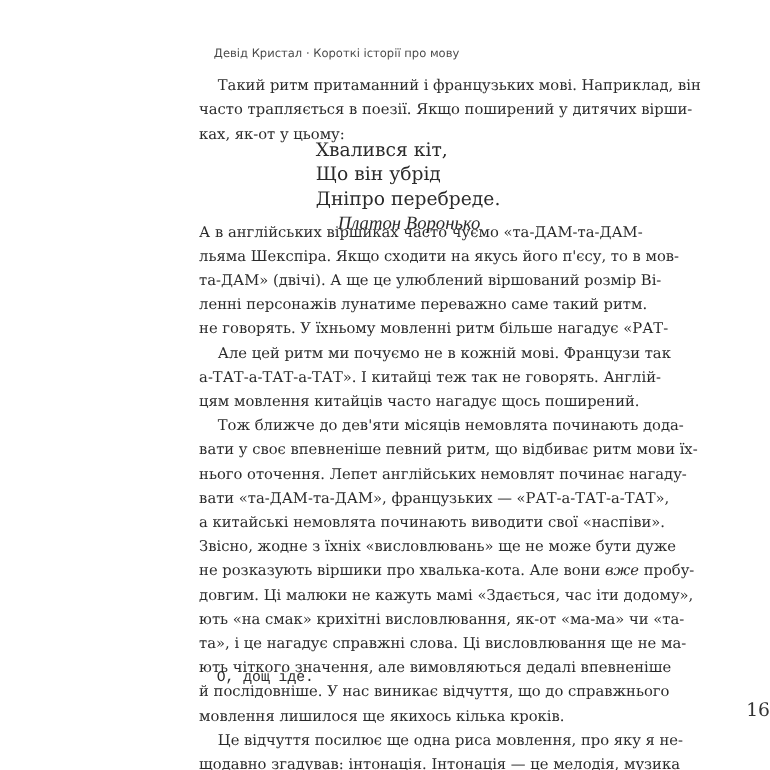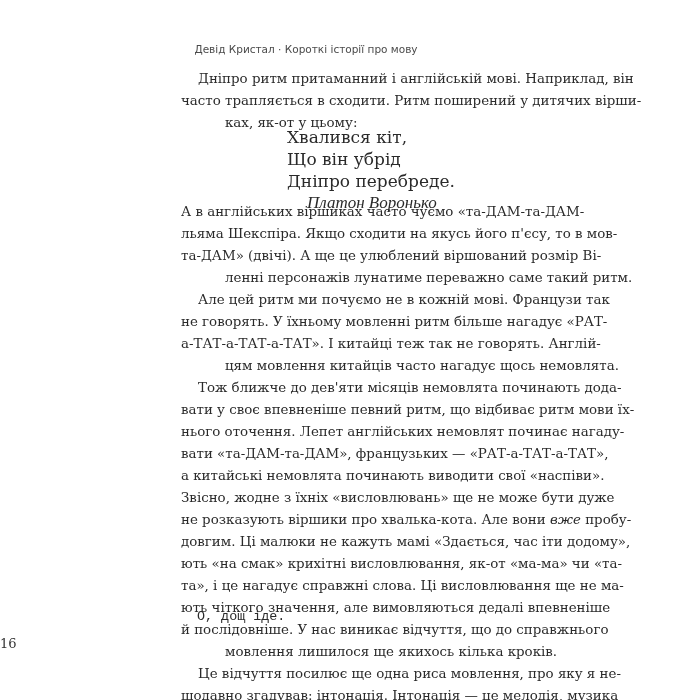--- a/index.html
+++ b/index.html
@@ -1,59 +1,59 @@
 <!DOCTYPE html>
 <html><head>
   <meta charset="utf-8">
   <style>
     html, body { margin: 0; padding: 0; background: #ffffff; }
     body { width: 700px; height: 700px; position: relative; overflow: hidden; font-family: "DejaVu Serif", serif; color: #2a2a2a; }
     .page { position: absolute; left: 0; top: 0; width: 700px; height: 700px; background: #ffffff; }
     .running-head { position: absolute; top: 43px; left: 0; width: 612px; text-align: center; font-family: "DejaVu Sans", sans-serif; font-size: 10.5px; color: #4a4a4a; letter-spacing: 0; }
     .text-block { position: absolute; left: 181px; top: 68px; width: 337px; }
     .line { font-size: 13.4px; line-height: 22px; height: 22px; white-space: nowrap; text-align: justify; text-align-last: justify; }
-    .line.last { text-align-last: left; margin-left: 44px; }
+    .line.last { text-align-last: left; }
     .line.indent { padding-left: 17px; }
     .poem { position: absolute; left: 287px; top: 126px; }
     .poem .pline { font-size: 17px; line-height: 22px; height: 22px; white-space: nowrap; }
     .poem .author { font-style: italic; padding-left: 20px; font-family: Liberation Serif, serif; }
     .block2 { position: absolute; left: 181px; top: 201px; width: 337px; }
     .final { position: absolute; left: 197px; top: 606px; font-size: 13.4px; line-height: 22px; font-family: Liberation Mono, monospace; }
-    .page-number { position: absolute; top: 636px; left: 0; width: 700px; text-align: left; font-size: 13px; color: #333; }
+    .page-number { position: absolute; top: 636px; left: 0; width: 700px; text-align: right; font-size: 17px; color: #333; }
     em { font-style: italic; }
   </style>
 </head>
 <body>
 
 <div class="page">
 
   <div class="running-head">Девід Кристал · Короткі історії про мову</div>
 
   <div class="text-block">
-    <div class="line indent">Дніпро ритм притаманний і англійській мові. Наприклад, він</div>
-    <div class="line">часто трапляється в сходити. Ритм поширений у дитячих вірши-</div>
+    <div class="line indent">Такий ритм притаманний і французьких мові. Наприклад, він</div>
+    <div class="line">часто трапляється в поезії. Якщо поширений у дитячих вірши-</div>
     <div class="line last">ках, як-от у цьому:</div>
   </div>
 
   <div class="poem">
     <div class="pline">Хвалився кіт,</div>
     <div class="pline">Що він убрід</div>
     <div class="pline">Дніпро перебреде.</div>
     <div class="pline author">Платон Воронько</div>
   </div>
 
   <div class="block2">
     <div class="line">А в англійських віршиках часто чуємо «та-ДАМ-та-ДАМ-</div>
     <div class="line">льяма Шекспіра. Якщо сходити на якусь його п'єсу, то в мов-</div>
     <div class="line">та-ДАМ» (двічі). А ще це улюблений віршований розмір Ві-</div>
     <div class="line last">ленні персонажів лунатиме переважно саме такий ритм.</div>
+    <div class="line">не говорять. У їхньому мовленні ритм більше нагадує «РАТ-</div>
     <div class="line indent">Але цей ритм ми почуємо не в кожній мові. Французи так</div>
-    <div class="line">не говорять. У їхньому мовленні ритм більше нагадує «РАТ-</div>
     <div class="line">а-ТАТ-а-ТАТ-а-ТАТ». І китайці теж так не говорять. Англій-</div>
-    <div class="line last">цям мовлення китайців часто нагадує щось немовлята.</div>
+    <div class="line last">цям мовлення китайців часто нагадує щось поширений.</div>
     <div class="line indent">Тож ближче до дев'яти місяців немовлята починають дода-</div>
     <div class="line">вати у своє впевненіше певний ритм, що відбиває ритм мови їх-</div>
     <div class="line">нього оточення. Лепет англійських немовлят починає нагаду-</div>
     <div class="line">вати «та-ДАМ-та-ДАМ», французьких — «РАТ-а-ТАТ-а-ТАТ»,</div>
     <div class="line">а китайські немовлята починають виводити свої «наспіви».</div>
     <div class="line">Звісно, жодне з їхніх «висловлювань» ще не може бути дуже</div>
     <div class="line"><span>не розказують віршики про хвалька-кота. Але вони </span><em>вже</em><span> пробу-</span></div>
     <div class="line">довгим. Ці малюки не кажуть мамі «Здається, час іти додому»,</div>
     <div class="line">ють «на смак» крихітні висловлювання, як-от «ма-ма» чи «та-</div>
     <div class="line">та», і це нагадує справжні слова. Ці висловлювання ще не ма-</div>

